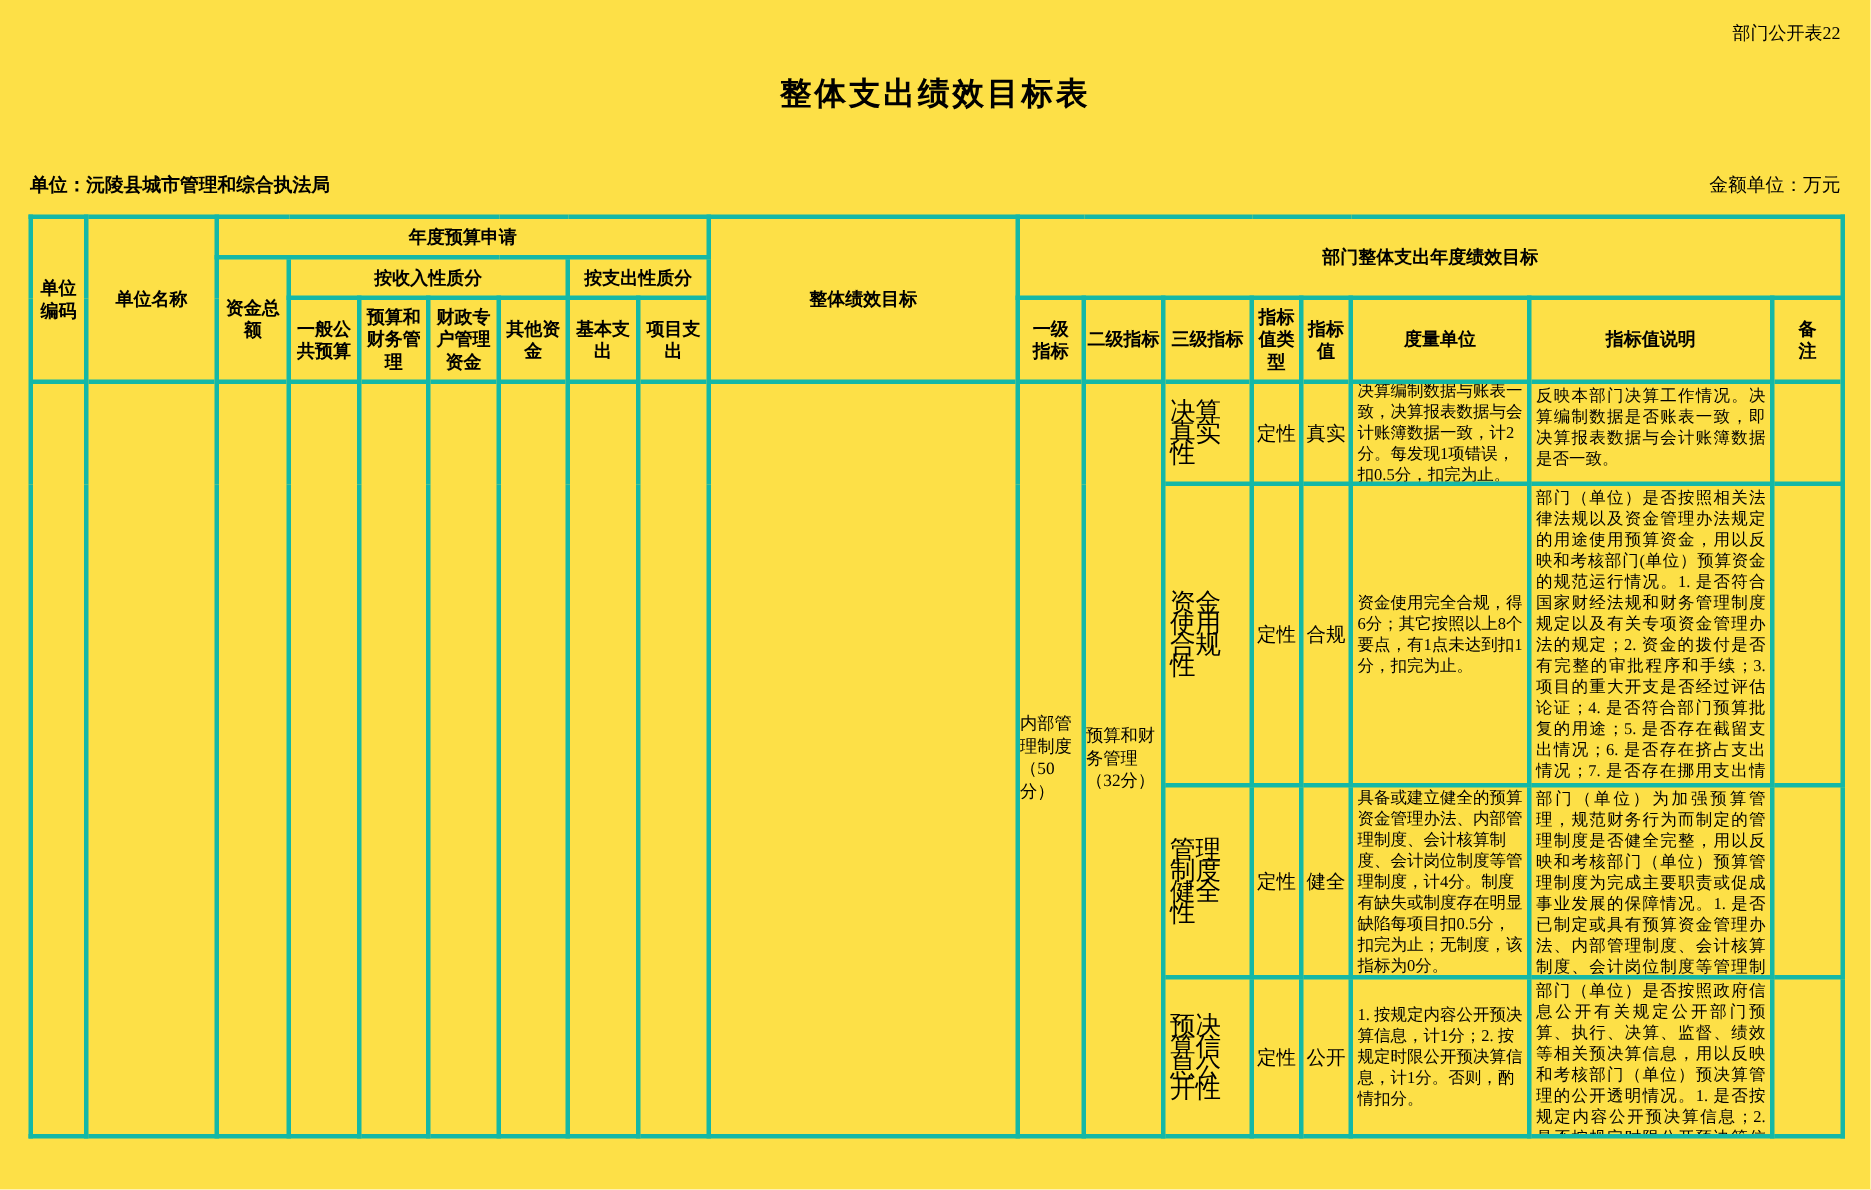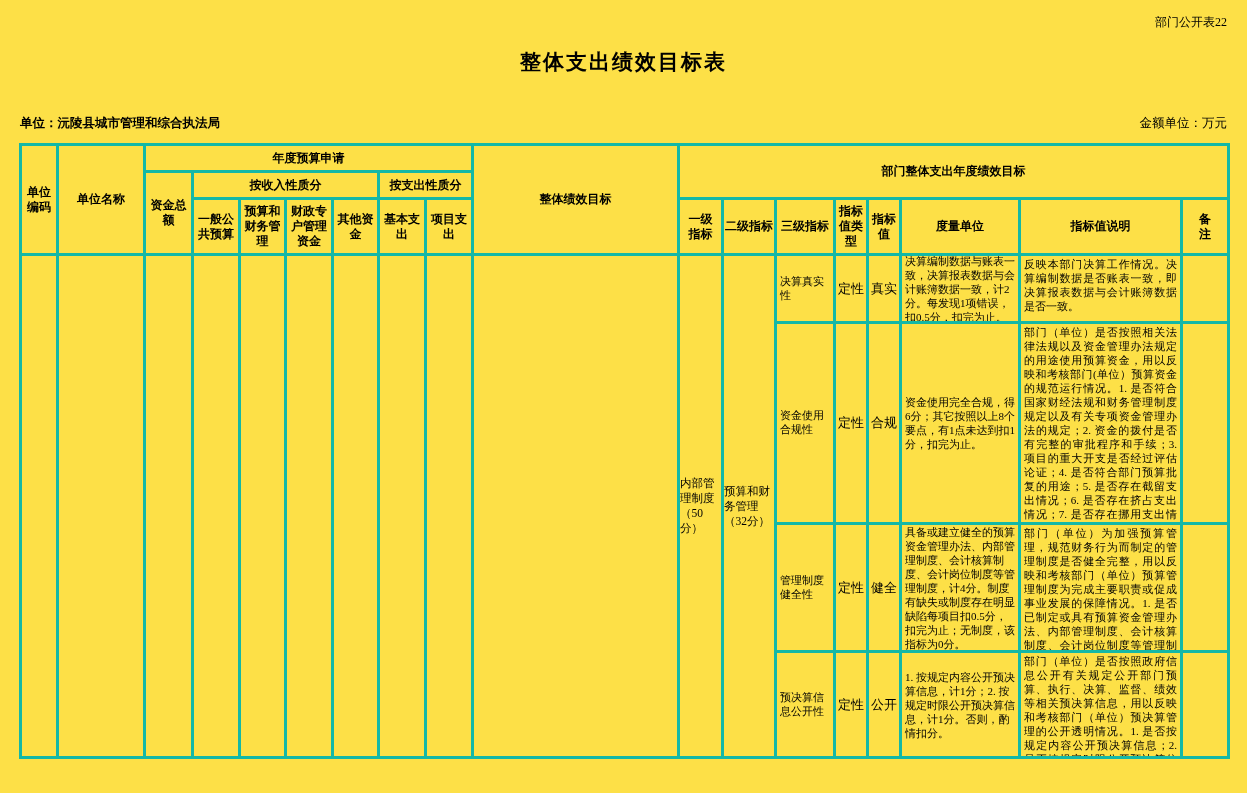--- a/index.html
+++ b/index.html
@@ -27,21 +27,21 @@
   thead tr.hr3{height:56px;}
   .w1{display:inline-block;width:1.2em;}
   .w2{display:inline-block;width:2.2em;}
   .box{box-sizing:border-box;overflow:hidden;}
   .hgt1{height:65px;}
   .hgt2{height:198px;}
   .hgt3{height:125px;}
   .hgt4{height:103px;}
   .l1cell,.l2cell{font-size:11.5px;line-height:15px;text-align:left;padding:2px 3px;word-break:break-all;}
   .l3{display:flex;align-items:center;text-align:left;padding:0 3px;
-      font-size:11px;line-height:14px;word-break:break-all;font-family:Liberation Mono, monospace;}
+      font-size:17px;line-height:14px;word-break:break-all;}
   .vt,.val{display:flex;align-items:center;justify-content:center;text-align:center;
       font-size:13px;line-height:14px;}
   .measure{display:flex;flex-direction:column;justify-content:center;text-align:left;
       padding:0 3px;font-size:11px;line-height:14px;word-break:break-all;}
   .desc{padding:1px 3px;text-align:justify;font-size:11px;line-height:14px;word-break:break-all;}
   .remark{font-size:11px;}
 </style>
 </head>
 <body>
 

